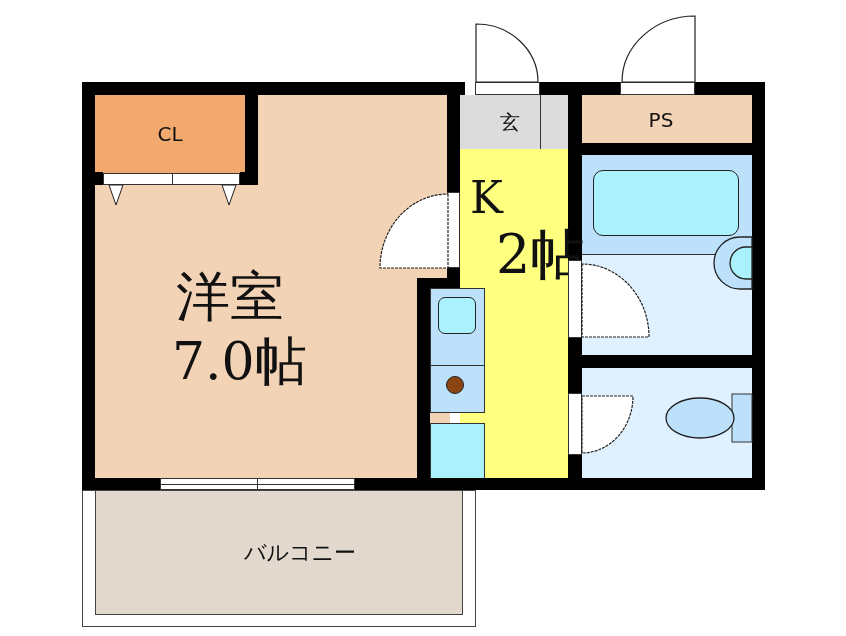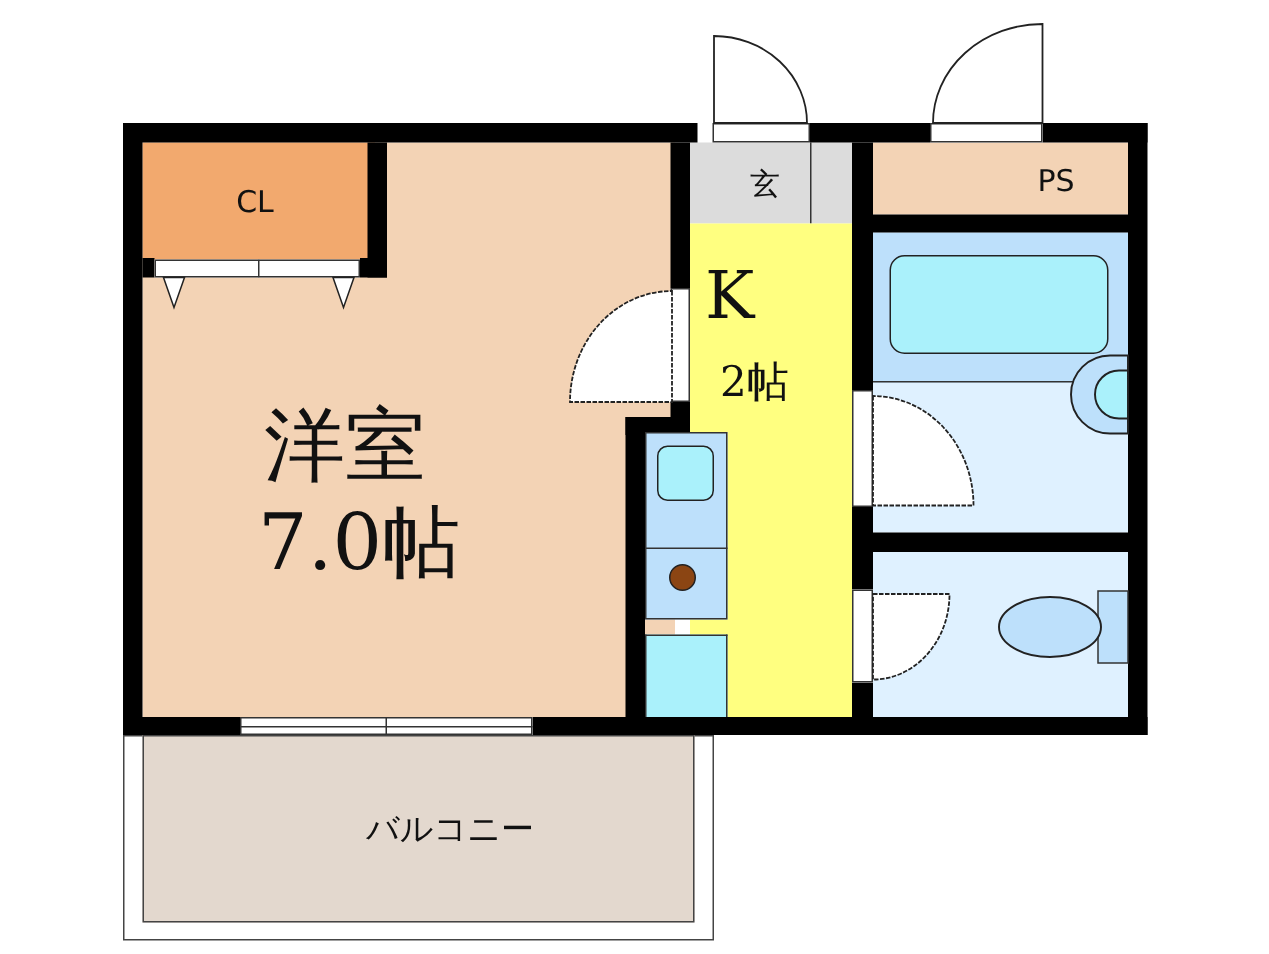--- a/index.html
+++ b/index.html
@@ -53,27 +53,27 @@
 
 <div class="wall" style="left:568px;top:95px;width:14px;height:165px;"></div>
 <div class="wall" style="left:568px;top:338px;width:14px;height:55px;"></div>
 <div class="wall" style="left:568px;top:455px;width:14px;height:30px;"></div>
 
 <div class="wall" style="left:582px;top:143px;width:170px;height:12px;"></div>
 <div class="wall" style="left:582px;top:355px;width:170px;height:13px;"></div>
 
 <div class="lbl" style="left:95px;top:110px;width:150px;height:48px;font-size:20px;">CL</div>
 <div class="lbl" style="left:480px;top:100px;width:60px;height:44px;font-size:20px;">玄</div>
-<div class="lbl" style="left:582px;top:97px;width:158px;height:46px;font-size:20px;margin-left:43px;">PS</div>
+<div class="lbl" style="left:582px;top:97px;width:158px;height:46px;font-size:20px;">PS</div>
 
 <div class="lbl serif" style="left:176px;top:262px;width:170px;height:70px;font-size:54px;justify-content:flex-start;">洋室</div>
 <div class="lbl serif" style="left:172px;top:327px;width:200px;height:70px;font-size:52px;justify-content:flex-start;">7.0帖</div>
 
 <div class="lbl serif" style="left:470px;top:172px;width:60px;height:50px;font-size:44px;justify-content:flex-start;">K</div>
-<div class="lbl serif" style="left:480px;top:230px;width:90px;height:50px;font-size:28px;justify-content:flex-start;text-align:center;">2帖</div>
+<div class="lbl serif" style="left:496px;top:230px;width:90px;height:50px;font-size:54px;justify-content:flex-start;text-align:center;">2帖</div>
 
 <div class="abs" style="left:430px;top:288px;width:55px;height:125px;background:#bde0fb;border:1px solid #333;"></div>
 <div class="abs" style="left:438px;top:297px;width:38px;height:37px;background:#aaf1fb;border:1.5px solid #222;border-radius:7px;"></div>
 <div class="abs" style="left:430px;top:365px;width:55px;height:1px;background:#333;"></div>
 <div class="abs" style="left:446px;top:376px;width:18px;height:18px;background:#8b4513;border:1px solid #222;border-radius:50%;"></div>
 <div class="abs" style="left:430px;top:423px;width:55px;height:55px;background:#aaf1fb;border:1px solid #333;border-bottom:none;"></div>
 
 <svg style="left:712px;top:235px;" width="42" height="56">
   <path d="M40 2 L28 2 A26 26 0 0 0 28 54 L40 54 Z" fill="#bde0fb" stroke="#222" stroke-width="1.3"></path>
   <path d="M40 12 L34 12 A16 16 0 0 0 34 44 L40 44 Z" fill="#aaf1fb" stroke="#222" stroke-width="1.3"></path>

